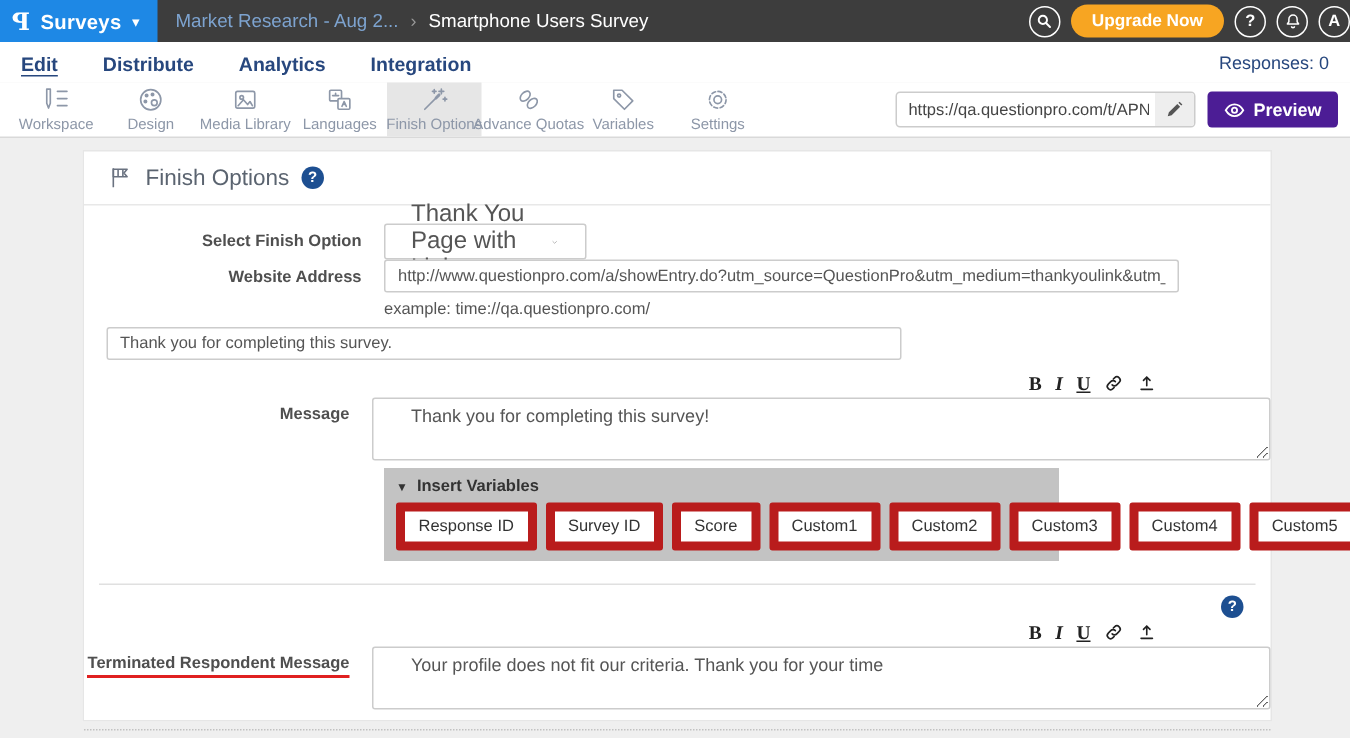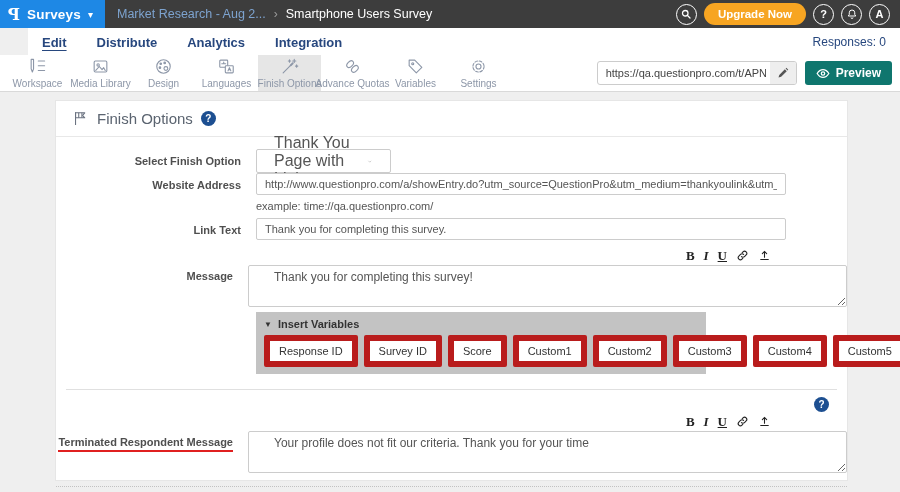--- a/index.html
+++ b/index.html
@@ -10,41 +10,41 @@
   
   .topbar { height:28px; background:#3d3d3d; display:flex; align-items:center; }
   .logo-block { background:#1e88e5; height:28px; display:flex; align-items:center; padding:0 12px 0 8px; gap:7px; }
   .logo-p { color:#fff; font-weight:bold; font-size:16px; font-family:"DejaVu Serif", serif; transform:scaleX(-1); display:inline-block; }
   .product { color:#fff; font-size:13.5px; font-weight:bold; letter-spacing:.2px; }
   .caret { color:#fff; font-size:10px; margin-top:1px; }
   .breadcrumb { display:flex; align-items:center; gap:8px; margin-left:12px; }
   .bc-parent { color:#7da3cf; font-size:12.5px; }
   .bc-sep { color:#9a9a9a; font-size:12px; }
   .bc-current { color:#fff; font-size:12.5px; }
-  .topbar-right { margin-left:auto; display:flex; align-items:center; gap:7px; padding-right:10px; }
+  .topbar-right { margin-left:auto; display:flex; align-items:center; gap:7px; }
   .circle-btn { width:21px; height:21px; border:1.4px solid #fff; border-radius:50%; display:flex; align-items:center; justify-content:center; color:#fff; font-size:11px; font-weight:bold; cursor:pointer; background:transparent; }
   .upgrade-btn { background:#f7a522; color:#fff; font-weight:bold; font-size:11.5px; border:none; border-radius:12px; padding:5px 14px; cursor:pointer; }
 
   
-  .tabrow { height:27px; background:#fff; display:flex; align-items:center; padding:0 14px;margin-left:28px; }
+  .tabrow { height:27px; background:#fff; display:flex; align-items:center; padding:0 14px; }
   .tab { color:#27477e; font-size:13px; font-weight:bold; margin-right:30px; cursor:pointer; padding-top:2px; }
   .tab.active { text-decoration:underline; text-underline-offset:3px; }
   .responses { margin-left:auto; color:#27477e; font-size:12px; }
 
   
   .toolbar { height:37px; background:#fff; border-bottom:1px solid #d9d9d9; display:flex; align-items:stretch; padding-left:6px; }
   .tool-item { width:63px; display:flex; flex-direction:column; align-items:center; justify-content:center; gap:2px; cursor:pointer; }
   .tool-item.active { background:#e6e6e6; }
   .tool-label { font-size:10px; color:#8d97a8; white-space:nowrap; }
   .tool-icon { stroke:#8d97a8; fill:none; stroke-width:1.4; stroke-linecap:round; stroke-linejoin:round; }
   .toolbar-right { margin-left:auto; display:flex; align-items:center; gap:8px; padding-right:8px; }
   .url-box { display:flex; align-items:center; border:1px solid #ccc; border-radius:3px; background:#fff; height:24px; width:200px; overflow:hidden; }
   .url-input { border:none; outline:none; font-size:11px; color:#444; padding:0 4px 0 8px; width:172px; font-family:"Liberation Sans", sans-serif; background:#fff; }
   .url-edit { width:26px; height:100%; display:flex; align-items:center; justify-content:center; cursor:pointer; background:#eee; }
-  .preview-btn { background:#0f766e; border:none; color:#fff; font-size:12px; font-weight:bold; border-radius:3px; height:24px; padding:0 11px; display:flex; align-items:center; gap:6px; cursor:pointer; }
+  .preview-btn { background:#4c1d95; border:none; color:#fff; font-size:12px; font-weight:bold; border-radius:3px; height:24px; padding:0 11px; display:flex; align-items:center; gap:6px; cursor:pointer; }
 
   
   .card { position:absolute; left:55px; top:100px; width:793px; height:381px; background:#fff; border:1px solid #e6e6e6; }
   .card-head { display:flex; align-items:center; gap:8px; padding:9px 16px; border-bottom:1px solid #e8e8e8; }
   .card-title { font-size:15px; color:#5b6470; }
   .help-dot { width:15px; height:15px; border-radius:50%; background:#1d4f91; color:#fff; font-size:10px; font-weight:bold; display:flex; align-items:center; justify-content:center; cursor:pointer; }
 
   .form-row { display:flex; align-items:flex-start; }
   .lbl { width:185px; text-align:right; font-size:11px; font-weight:bold; color:#4f4f4f; padding-top:6px; }
   .fld { margin-left:15px; }
@@ -119,35 +119,35 @@
 <div class="toolbar">
   <div class="tool-item">
     <svg class="tool-icon" width="19" height="19" viewBox="0 0 24 24">
       <path d="M7 3v12l-1.5 4L4 15V3z"></path>
         <path d="M13 5h8M13 11h8M13 17h8"></path>
     </svg>
     <span class="tool-label">Workspace</span>
   </div>
   <div class="tool-item">
     <svg class="tool-icon" width="19" height="19" viewBox="0 0 24 24">
-      <rect x="4" y="5" width="16" height="14" rx="1.5"></rect>
-        <circle cx="9" cy="10" r="1.5"></circle>
-        <path d="M6 17l4.5-5 3.5 4 2-2.5 2 3.5"></path>
-    </svg>
-    <span class="tool-label">Media Library</span>
-  </div>
-  <div class="tool-item">
-    <svg class="tool-icon" width="19" height="19" viewBox="0 0 24 24">
       <circle cx="12" cy="12" r="8.5"></circle>
         <circle cx="15" cy="14.5" r="2.4"></circle>
       <circle cx="8.5" cy="8.5" r="1" fill="#8d97a8"></circle>
         <circle cx="13.5" cy="7.5" r="1" fill="#8d97a8"></circle>
         <circle cx="7.5" cy="13.5" r="1" fill="#8d97a8"></circle>
     </svg>
     <span class="tool-label">Design</span>
+  </div>
+  <div class="tool-item">
+    <svg class="tool-icon" width="19" height="19" viewBox="0 0 24 24">
+      <rect x="4" y="5" width="16" height="14" rx="1.5"></rect>
+        <circle cx="9" cy="10" r="1.5"></circle>
+        <path d="M6 17l4.5-5 3.5 4 2-2.5 2 3.5"></path>
+    </svg>
+    <span class="tool-label">Media Library</span>
   </div>
   <div class="tool-item">
     <svg class="tool-icon" width="19" height="19" viewBox="0 0 24 24">
       <rect x="3.5" y="4" width="10" height="9" rx="1"></rect>
       <rect x="10.5" y="11" width="10" height="9" rx="1" fill="#fff"></rect>
       <path d="M6 8.5h5M8.5 6.5v2"></path>
         <path d="M15.5 17.5l-1.8-4 -1.8 4M14.6 16h-1.8" transform="translate(2 0)"></path>
     </svg>
     <span class="tool-label">Languages</span>
   </div>
@@ -228,21 +228,20 @@
 
   <div class="form-row" style="">
     <div class="lbl">Website Address</div>
     <div class="fld">
       <input class="txt-input" value="http://www.questionpro.com/a/showEntry.do?utm_source=QuestionPro&amp;utm_medium=thankyoulink&amp;utm_campaign=QPsurveys&amp;u" style="">
     </div>
   </div>
   <div class="hint">example: time://qa.questionpro.com/</div>
 
   <div class="form-row" style="margin-top:6px;">
-    <div class="lbl">Link Text</div>
     <div class="fld">
       <input class="txt-input" value="Thank you for completing this survey." style="">
     </div>
   </div>
 
   <div class="form-row" style="margin-top:8px;">
     <div class="lbl" style="padding-top:22px;">Message</div>
     <div class="fld">
       <div class="editor-bar">
         <span class="ed-btn">B</span>

